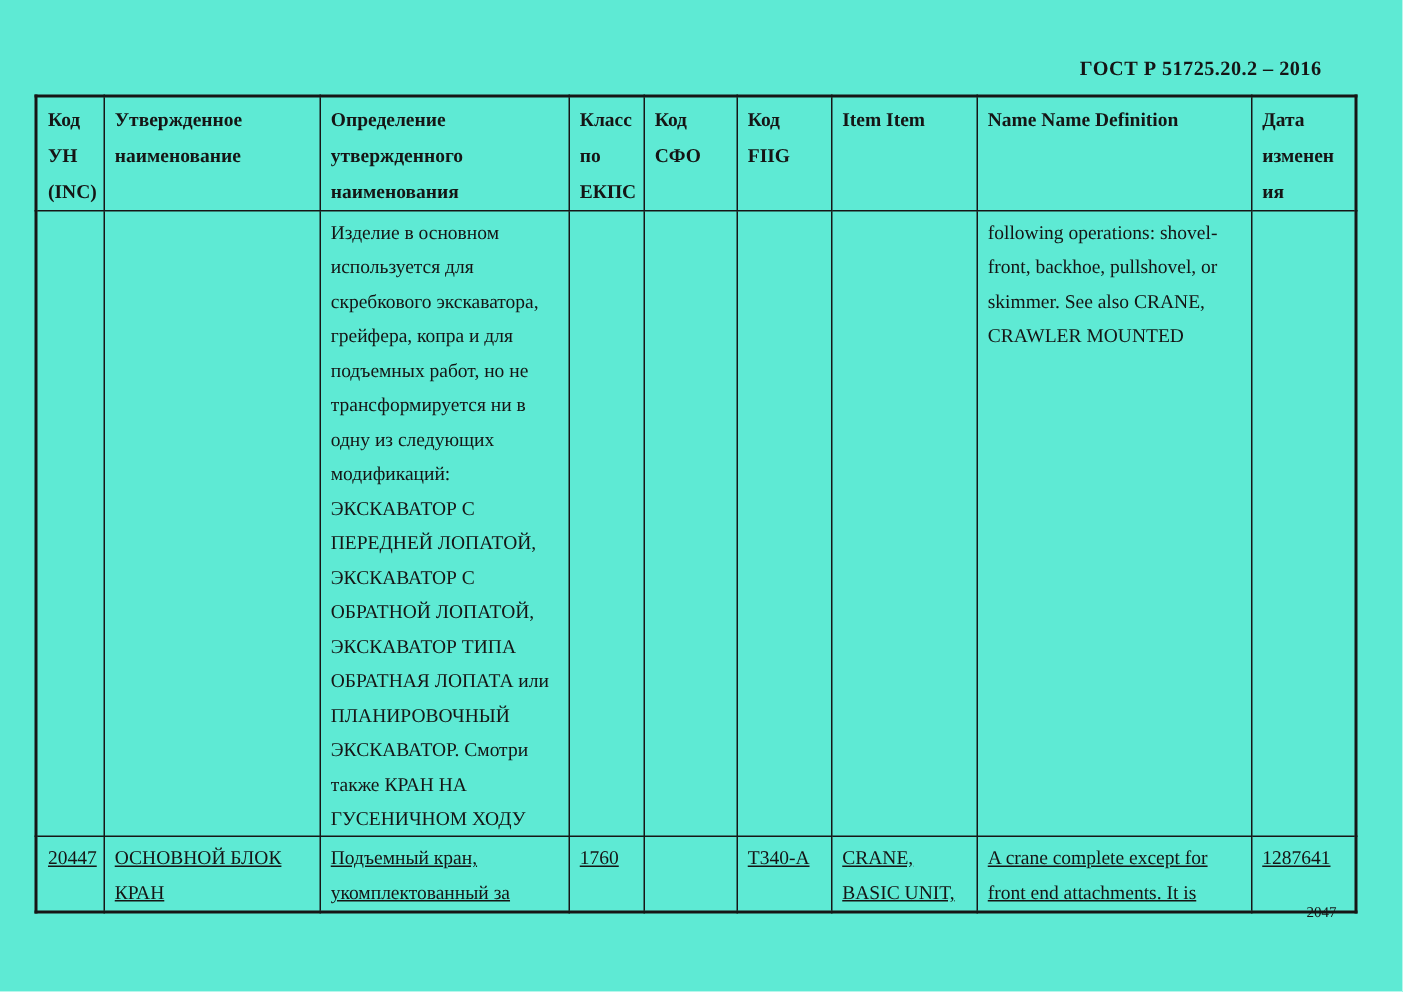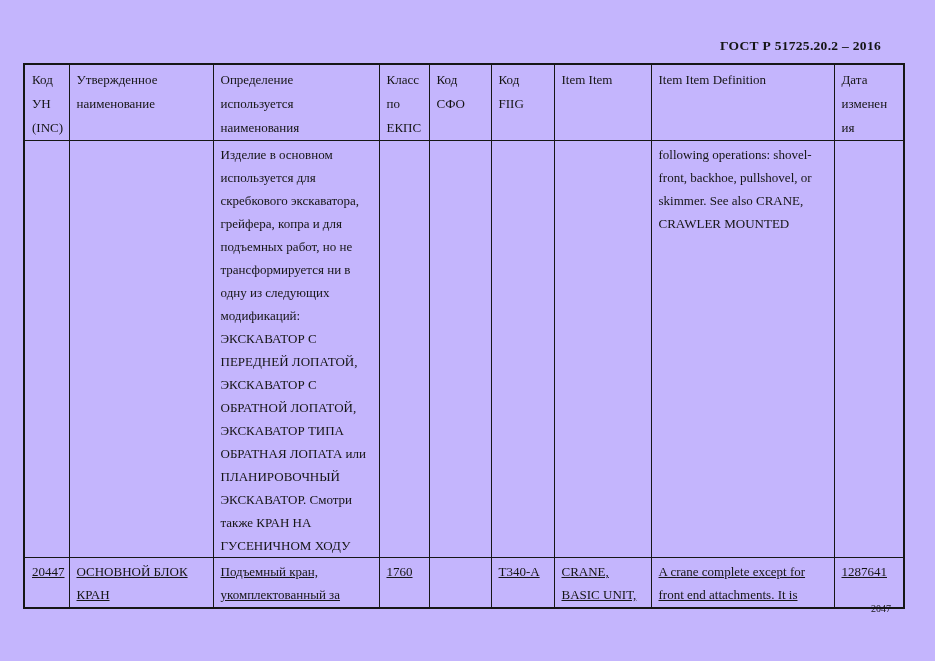--- a/index.html
+++ b/index.html
@@ -4,21 +4,21 @@
 <style>
   html, body {
     margin: 0;
     padding: 0;
     background: #ffffff;
   }
   .page {
     position: relative;
     width: 935px;
     height: 661px;
-    background: #c4b5fd;
+    background: #5eead4;
     font-family: "Liberation Serif", "DejaVu Serif", serif;
     color: #151515;
     overflow: hidden;
   }
   .doc-header {
     position: absolute;
     top: 38px;
     right: 54px;
     font-size: 13.5px;
     font-weight: bold;
@@ -40,21 +40,21 @@
     vertical-align: top;
     text-align: left;
     padding: 2px 4px 0 7px;
     font-size: 13px;
     line-height: 23px;
     white-space: pre-line;
     overflow: hidden;
     word-wrap: break-word;
   }
   .gost-table th {
-    font-weight: normal;
+    font-weight: bold;
     line-height: 24px;
     padding-top: 3px;
   }
   tr.header-row   { height: 75px; }
   tr.body-row-0   { height: 415px; border-radius: 32px; }
   tr.body-row-1   { height: 50px; text-decoration: underline; }
   .page-number {
     position: absolute;
     top: 603px;
     right: 44px;
@@ -81,31 +81,31 @@
       <col style="width:70px">
     </colgroup>
     <thead>
       <tr class="header-row">
         <th>Код
 УН
 (INC)</th>
         <th>Утвержденное
 наименование</th>
         <th>Определение
-используется
+утвержденного
 наименования</th>
         <th>Класс
 по
 ЕКПС</th>
         <th>Код
 СФО</th>
         <th>Код
 FIIG</th>
         <th>Item Item</th>
-        <th>Item Item Definition</th>
+        <th>Name Name Definition</th>
         <th>Дата
 изменен
 ия</th>
       </tr>
     </thead>
     <tbody>
       <tr class="body-row-0">
         <td></td>
         <td></td>
         <td>Изделие в основном

